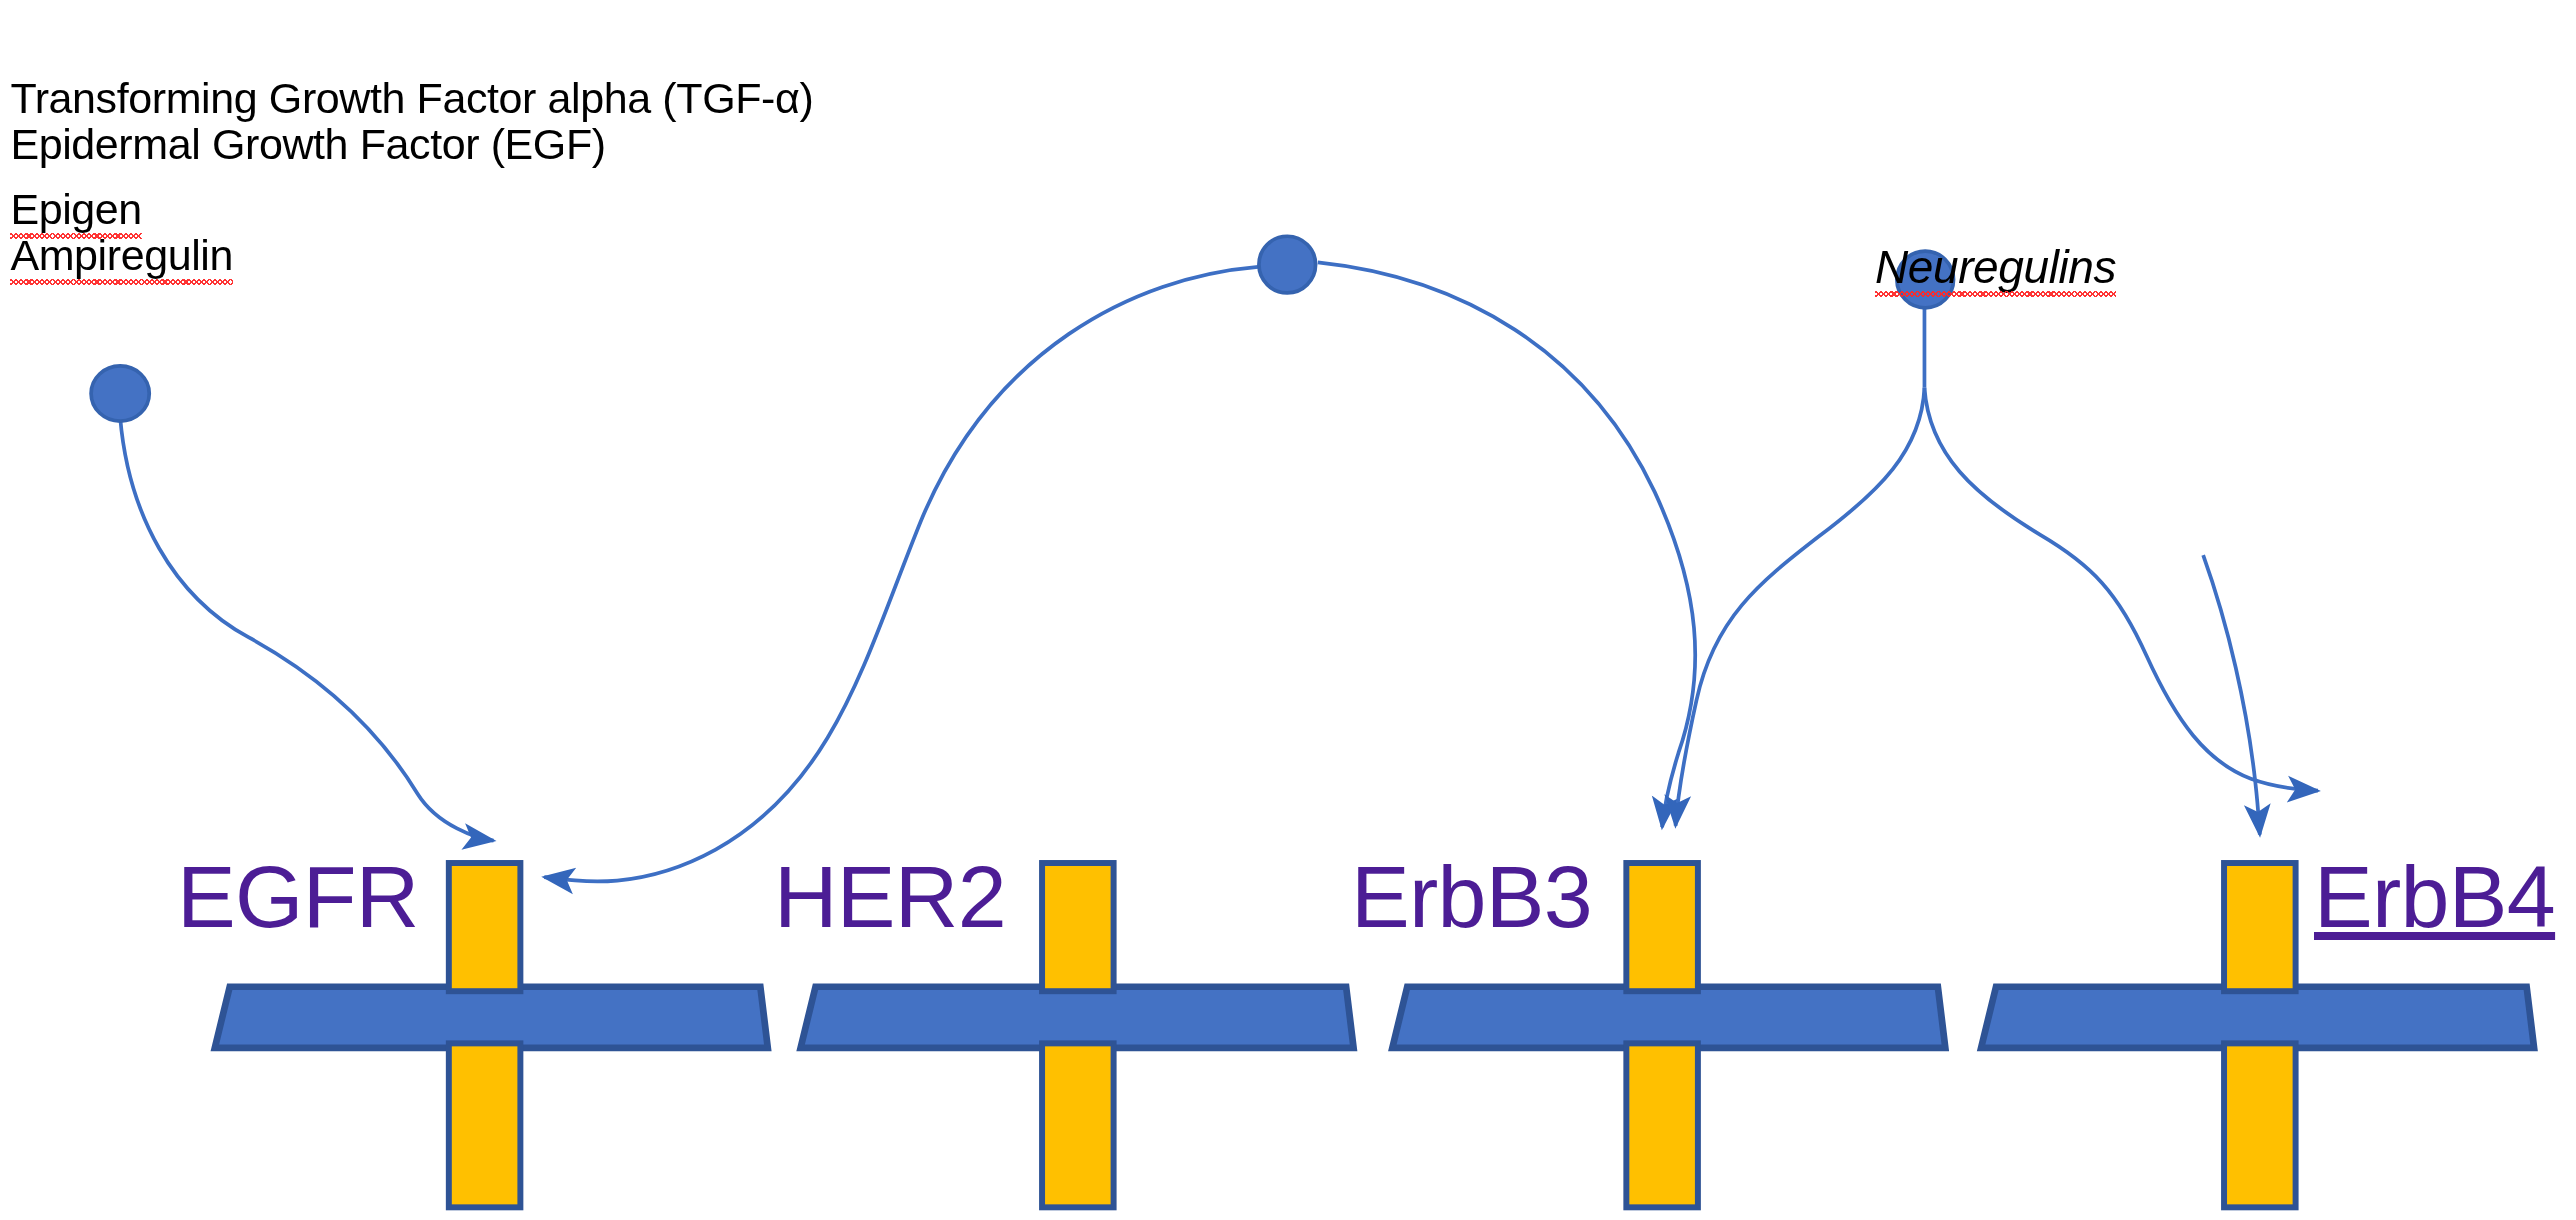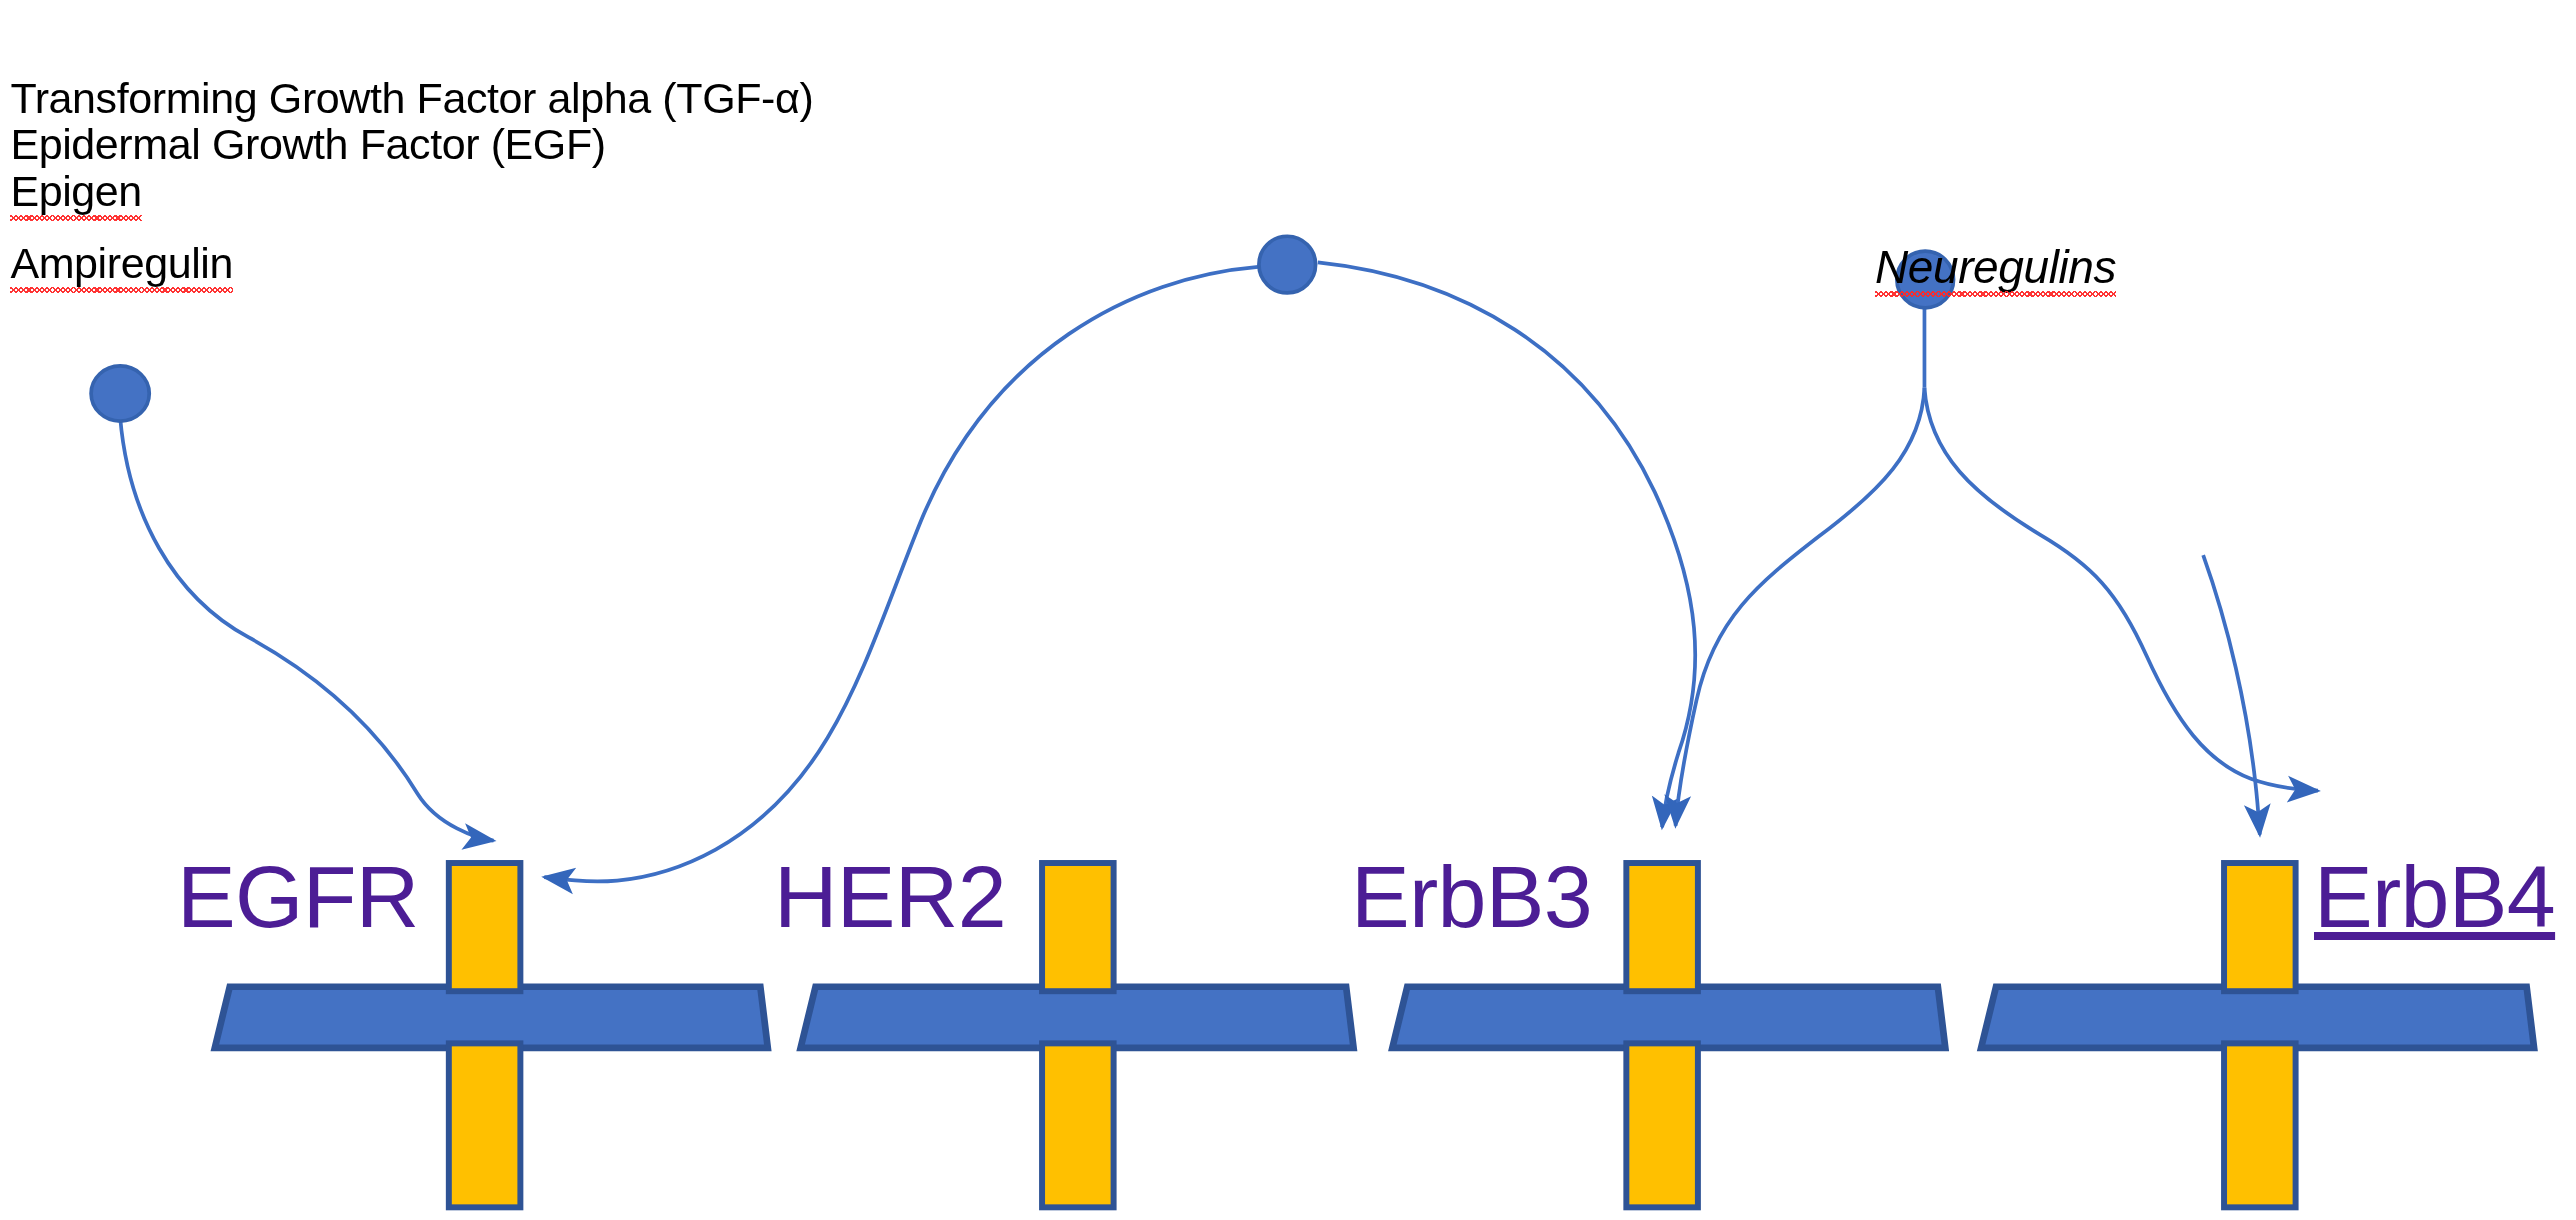--- a/index.html
+++ b/index.html
@@ -155,22 +155,22 @@
     <g>
       <ellipse cx="161" cy="528" rx="39" ry="37" fill="#4472C4" stroke="#3563AF" stroke-width="5"></ellipse>
       <ellipse cx="1727" cy="355" rx="38" ry="38" fill="#4472C4" stroke="#3563AF" stroke-width="5"></ellipse>
       <ellipse cx="2583" cy="375" rx="38" ry="38" fill="#4472C4" stroke="#3563AF" stroke-width="5"></ellipse>
     </g>
   </svg>
 
   <div class="ligand-block" id="block-egf">
     <span class="ligand-line">Transforming Growth Factor alpha (TGF-α)</span>
     <span class="ligand-line">Epidermal Growth Factor (EGF)</span>
-    <span class="ligand-line spell" style="margin-top:1px;"><span class="txt">Epigen</span></span>
-    <span class="ligand-line spell" style="margin-top:26px;text-decoration:underline;"><span class="txt">Ampiregulin</span></span>
+    <span class="ligand-line spell" style="margin-top:19px;"><span class="txt">Epigen</span></span>
+    <span class="ligand-line spell" style="margin-top:0;text-decoration:underline;"><span class="txt">Ampiregulin</span></span>
   </div>
 
 
   <div class="ligand-block" id="block-neu">
     <span class="ligand-line spell"><span class="txt">Neuregulins</span></span>
   </div>
 
 
   <div class="receptor-label" id="label-egfr">EGFR</div>
   <div class="receptor-label" id="label-her2">HER2</div>

